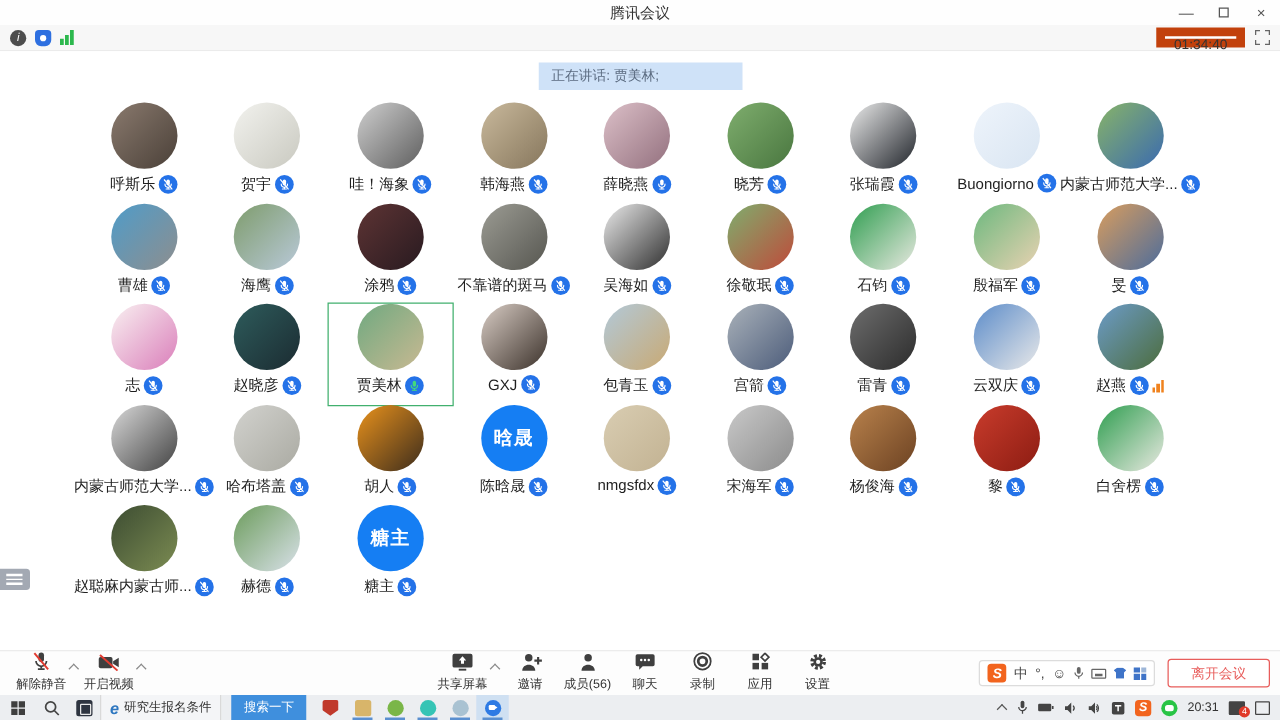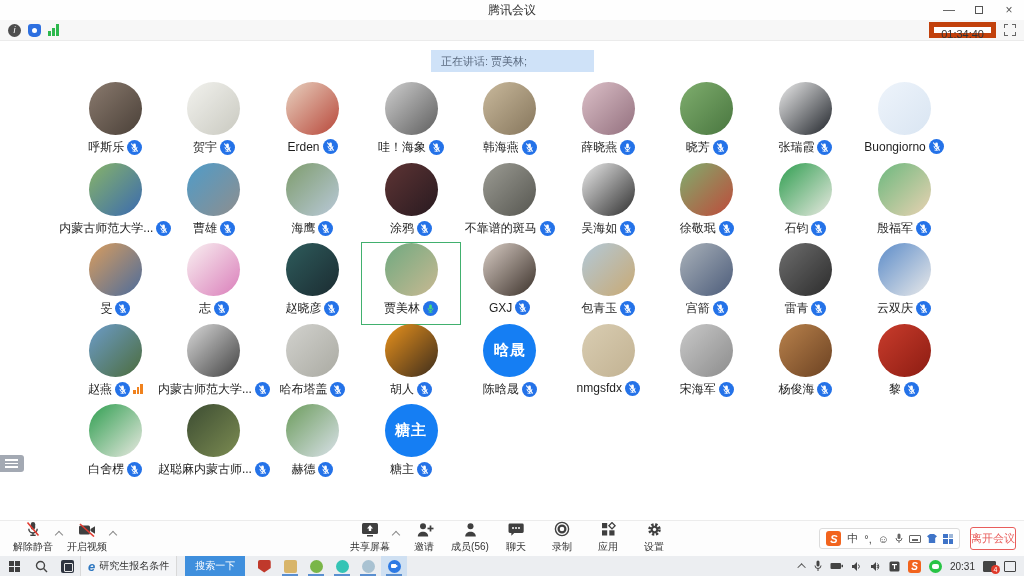--- a/index.html
+++ b/index.html
@@ -17,21 +17,21 @@
   
   .subbar { position:absolute; top:20px; left:0; right:0; height:21px; background:#f7f7f7; border-bottom:1px solid #ebebeb; display:flex; align-items:center; padding:0 8px; }
   .subbar-left { display:flex; gap:7px; align-items:center; }
   .icon-info { width:13px; height:13px; border-radius:50%; background:#4d4d4d; color:#fff; font-size:9px; font-style:italic; display:flex; align-items:center; justify-content:center; }
   .icon-shield { width:13px; height:13px; background:#2d6fe0; border-radius:3px 3px 5px 5px; position:relative; }
   .icon-shield::after { content:""; position:absolute; left:4px; top:4px; width:5px; height:5px; border-radius:50%; background:#fff; }
   .icon-signal { display:flex; align-items:flex-end; gap:1.5px; height:12px; }
   .icon-signal i { width:2.5px; background:#2db84d; display:block; }
   .icon-signal .b1{height:5px} .icon-signal .b2{height:8px} .icon-signal .b3{height:12px}
   .subbar-right { margin-left:auto; display:flex; align-items:center; gap:8px; }
-  .timer-box { border:5px solid #c2410c; background:#fff; font-size:11px; color:#333; padding:0 7px; height:16px; line-height:14px; }
+  .timer-box { border:7px solid #c2410c; background:#fff; font-size:11px; color:#333; padding:0 7px; height:16px; line-height:14px; }
   .fs-icon { width:12px; height:12px; position:relative; }
   .fs-icon i { position:absolute; width:4px; height:4px; border:1.5px solid #666; }
   .fs-icon .c1{left:0;top:0;border-right:none;border-bottom:none}
   .fs-icon .c2{right:0;top:0;border-left:none;border-bottom:none}
   .fs-icon .c3{left:0;bottom:0;border-right:none;border-top:none}
   .fs-icon .c4{right:0;bottom:0;border-left:none;border-top:none}
 
   
   .main { position:absolute; top:41px; bottom:56px; left:0; right:0; background:#fff; }
   .banner { position:absolute; left:431px; top:9px; width:163px; height:22px; background:#cfe2f8; color:#5b6b80; font-size:11px; line-height:22px; padding-left:10px; }
@@ -68,21 +68,21 @@
   .ime-bar { height:21px; background:#fff; border:1px solid #dcdcdc; border-radius:3px; display:flex; align-items:center; padding:0 6px; gap:6px; }
   .sogou-logo { width:15px; height:15px; background:#f2641e; border-radius:3px; color:#fff; font-weight:bold; font-style:italic; font-size:11px; display:flex; align-items:center; justify-content:center; }
   .ime-txt { font-size:11px; color:#444; }
   .ime-shape { display:block; }
   .ime-kb { width:12px; height:8px; border:1.2px solid #666; border-radius:1px; position:relative; }
   .ime-kb::after { content:""; position:absolute; left:2px; right:2px; bottom:1px; height:1.2px; background:#666; }
   .ime-shirt { width:10px; height:9px; background:#3f74c8; clip-path:polygon(0 25%,30% 0,70% 0,100% 25%,82% 45%,82% 100%,18% 100%,18% 45%); }
   .ime-grid { width:10px; height:10px; display:grid; grid-template-columns:1fr 1fr; gap:1px; }
   .ime-grid i { background:#3f74c8; display:block; }
   .ime-grid i:nth-child(2) { background:#9db6d8; }
-  .leave-btn { height:23px; padding:0 0; border:1px solid #e85d5b; border-radius:3px; color:#e85d5b; font-size:11px; background:#fff; display:flex; align-items:center; }
+  .leave-btn { height:23px; padding:0 18px; border:1px solid #e85d5b; border-radius:3px; color:#e85d5b; font-size:11px; background:#fff; display:flex; align-items:center; }
 
   
   .taskbar { position:absolute; bottom:0; left:0; right:0; height:20px; background:#eceef1; display:flex; align-items:center; font-size:10px; }
   .tk { height:20px; display:flex; align-items:center; justify-content:center; }
   .tk-start { width:28px; }
   .start-grid { width:11px; height:11px; display:grid; grid-template-columns:1fr 1fr; gap:1px; }
   .start-grid i { background:#3f3f3f; display:block; }
   .tk-search { width:26px; }
   .tk-app-dark { width:26px; }
   .dark-sq { width:13px; height:13px; background:#2e3440; border-radius:2px; position:relative; }
@@ -180,36 +180,20 @@
             <path class="mic-line" d="M6.5 11.5a5.5 5.5 0 0 0 11 0"></path>
             <line class="mic-line" x1="12" y1="17" x2="12" y2="19.5"></line>
             <line class="mic-line" x1="8.5" y1="20" x2="15.5" y2="20"></line>
             <line class="mic-slash" x1="5.5" y1="4" x2="18.5" y2="20"></line>
           </svg>
         </span>
 
       </div>
     </div>
         <div class="tile mic-muted">
-      <div class="avatar" style="background: linear-gradient(135deg, rgb(232, 210, 192), rgb(184, 71, 58));"></div>
-      <div class="nameline">
-        <span class="pname">Erden</span>
-        <span class="badge">
-          <svg viewBox="0 0 24 24">
-            <rect class="mic-body" x="9" y="3.5" width="6" height="10.5" rx="3"></rect>
-            <path class="mic-line" d="M6.5 11.5a5.5 5.5 0 0 0 11 0"></path>
-            <line class="mic-line" x1="12" y1="17" x2="12" y2="19.5"></line>
-            <line class="mic-line" x1="8.5" y1="20" x2="15.5" y2="20"></line>
-            <line class="mic-slash" x1="5.5" y1="4" x2="18.5" y2="20"></line>
-          </svg>
-        </span>
-
-      </div>
-    </div>
-        <div class="tile mic-muted">
       <div class="avatar" style="background: linear-gradient(135deg, rgb(207, 207, 207), rgb(94, 94, 94));"></div>
       <div class="nameline">
         <span class="pname">哇！海象</span>
         <span class="badge">
           <svg viewBox="0 0 24 24">
             <rect class="mic-body" x="9" y="3.5" width="6" height="10.5" rx="3"></rect>
             <path class="mic-line" d="M6.5 11.5a5.5 5.5 0 0 0 11 0"></path>
             <line class="mic-line" x1="12" y1="17" x2="12" y2="19.5"></line>
             <line class="mic-line" x1="8.5" y1="20" x2="15.5" y2="20"></line>
             <line class="mic-slash" x1="5.5" y1="4" x2="18.5" y2="20"></line>

